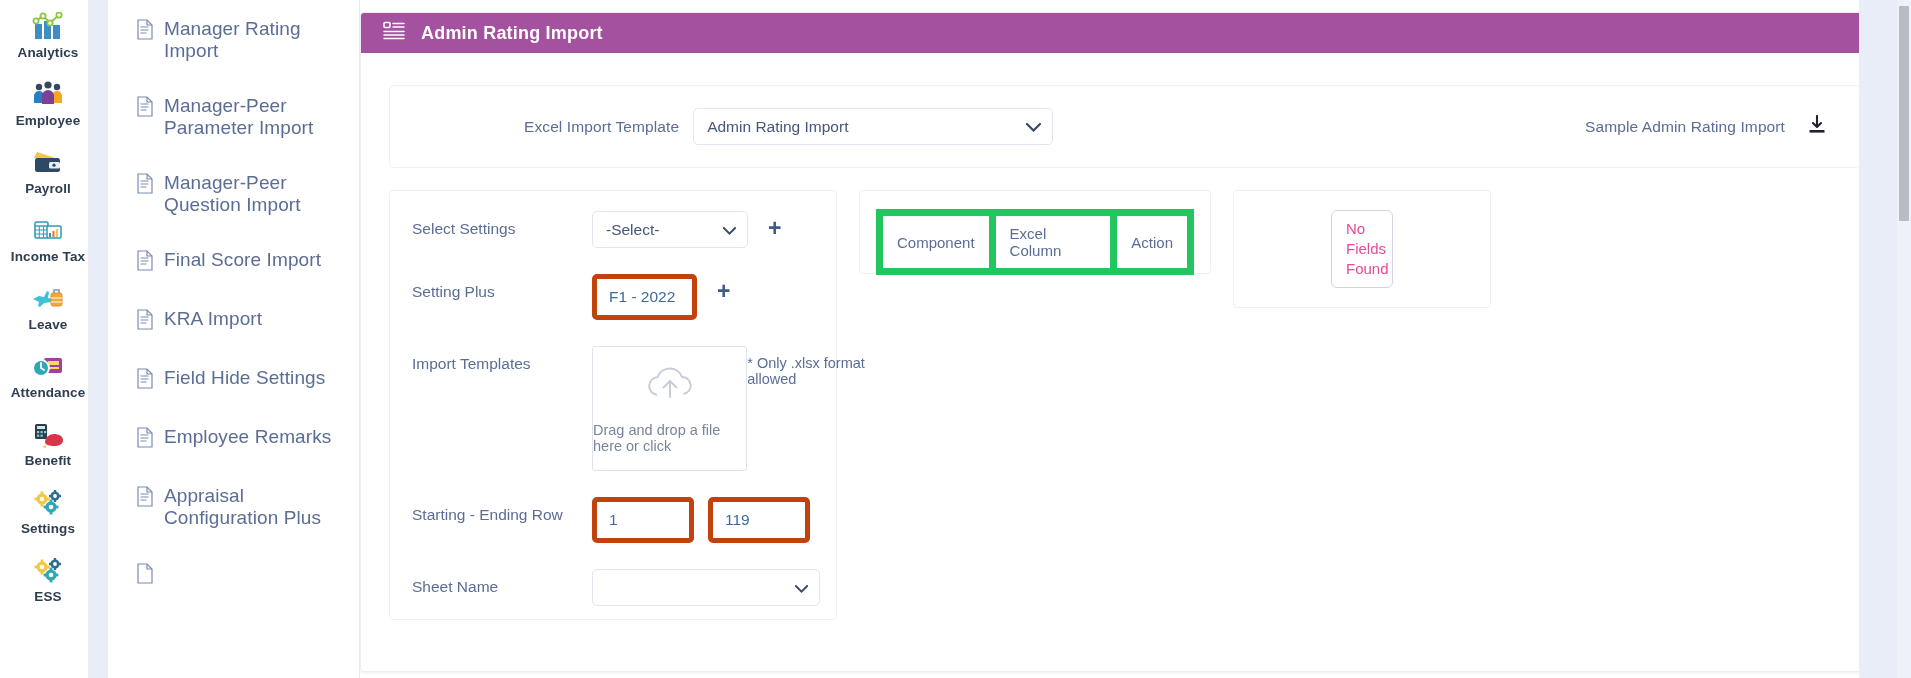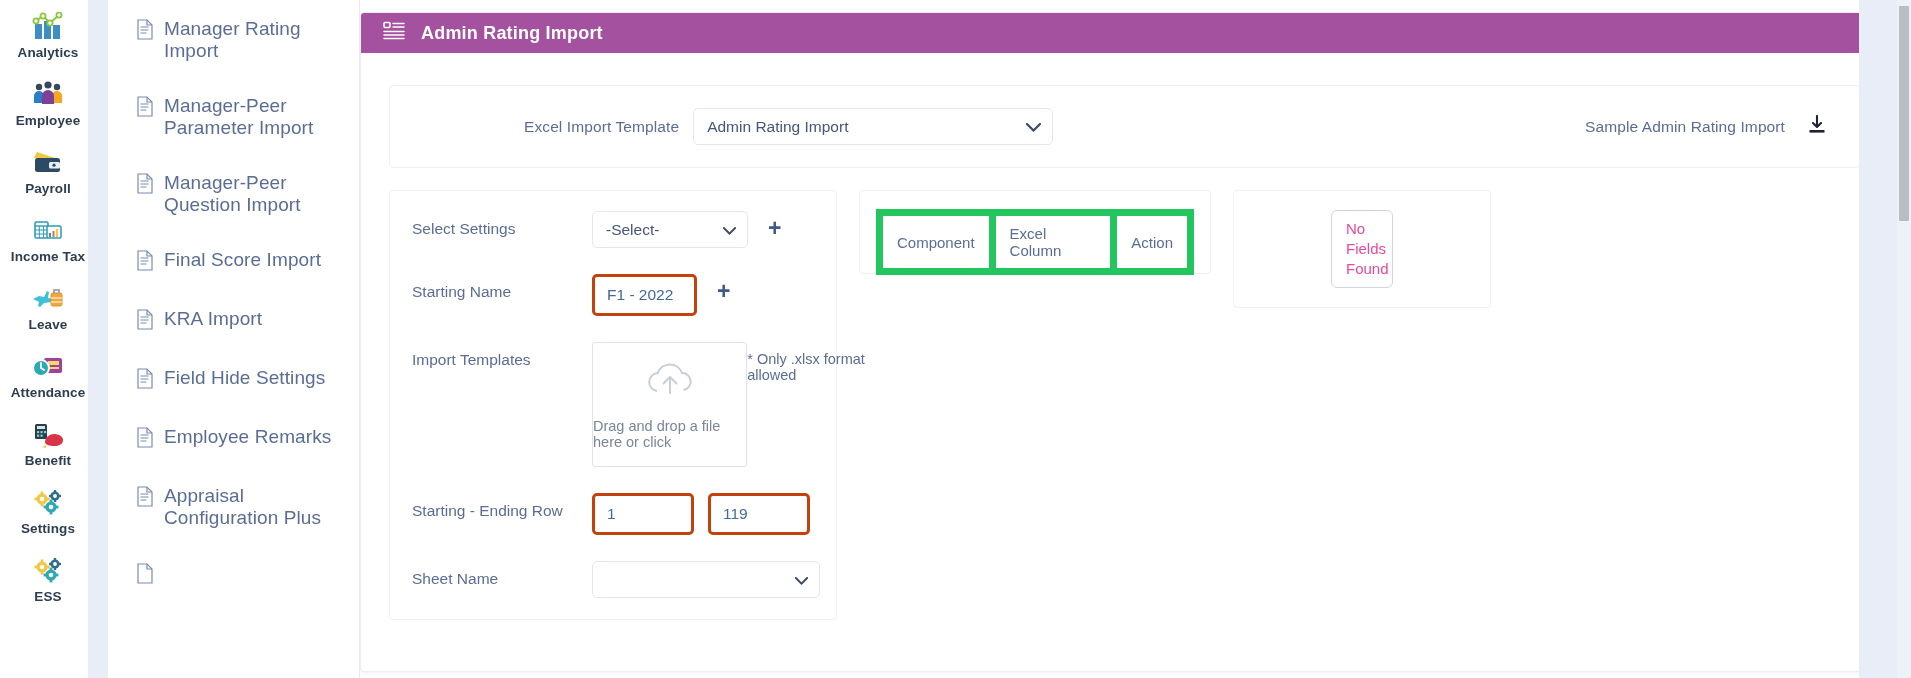--- a/index.html
+++ b/index.html
@@ -186,21 +186,21 @@
   }
   .frow .flbl {
     width: 180px; flex: 0 0 180px;
     font-size: 15.5px;
     color: #5b6d95;
     padding-top: 9px;
   }
   .fctl { display: flex; align-items: flex-start; gap: 20px; }
 
   .txt {
-    border: 3px solid #c2410c;
+    border: 5px solid #c2410c;
     border-radius: 5px;
     background: #ffffff;
     color: #3f6a9c;
     font-family: "Liberation Sans", sans-serif;
     font-size: 15.5px;
     padding: 9px 12px;
     outline: none;
   }
   .plus {
     color: #3f5a8a;
@@ -594,21 +594,21 @@
                   <svg width="13" height="8" viewBox="0 0 15 9">
                       <path d="M1 1l6.5 6.5L14 1" fill="none" stroke="#3c4a66" stroke-width="2.2" stroke-linecap="round"></path>
                     </svg>
                 </span>
               </span>
               <span class="plus">+</span>
             </span>
           </div>
 
           <div class="frow">
-            <span class="flbl">Starting Name</span>
+            <span class="flbl">Setting Plus</span>
             <span class="fctl">
               <input class="txt" style="width: 105px;" value="F1 - 2022">
               <span class="plus">+</span>
             </span>
           </div>
 
           <div class="frow">
             <span class="flbl">Import Templates</span>
             <span class="fctl" style="flex-direction:row;gap:0">
               <span class="drop">

